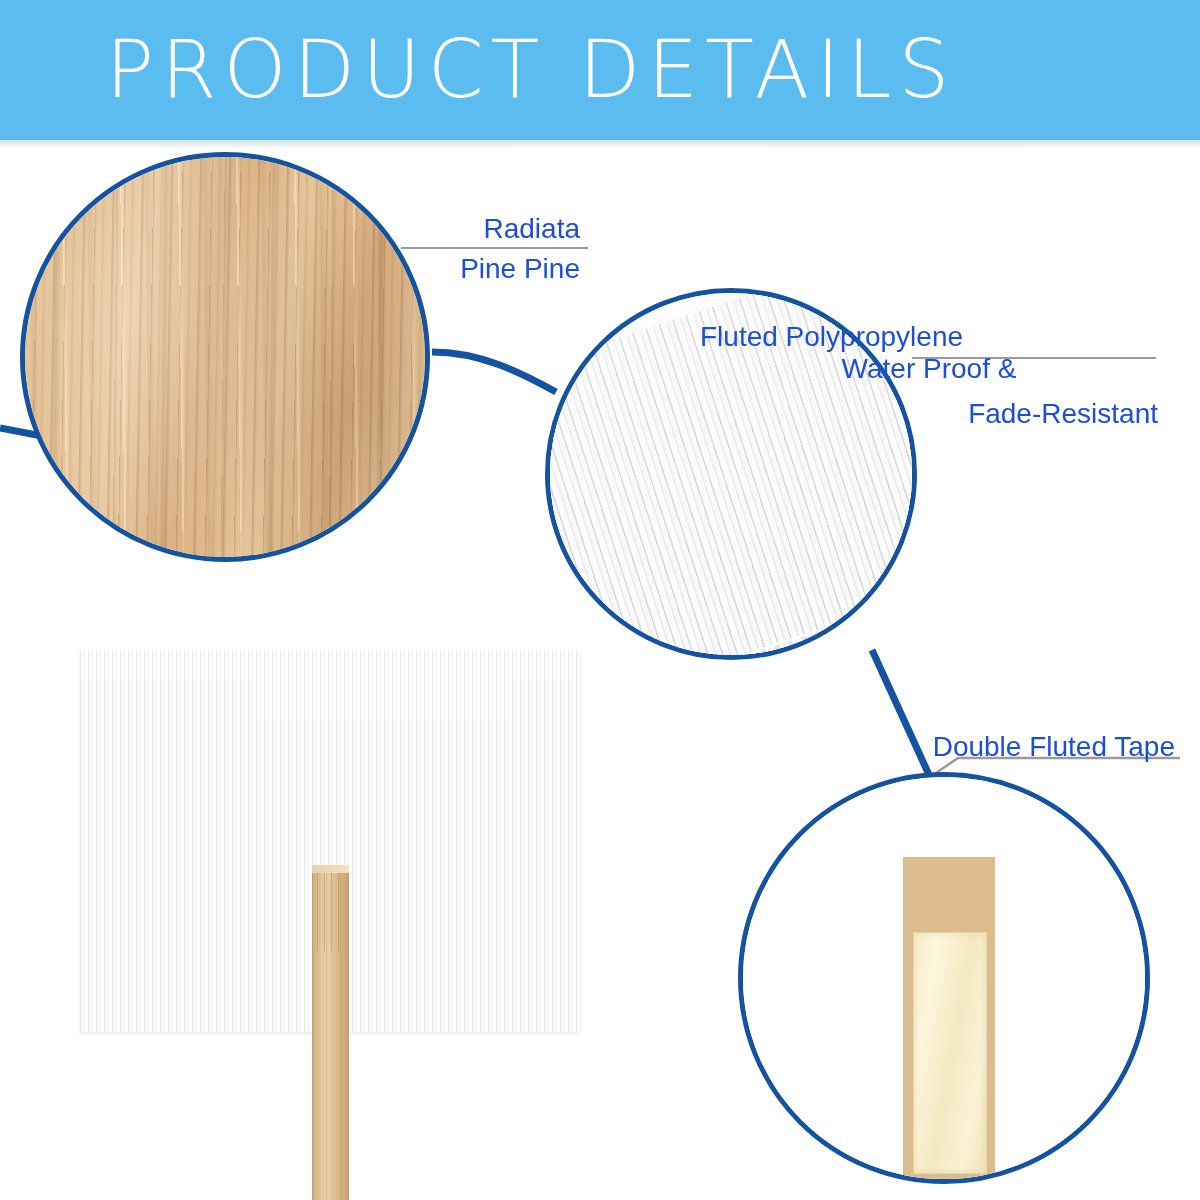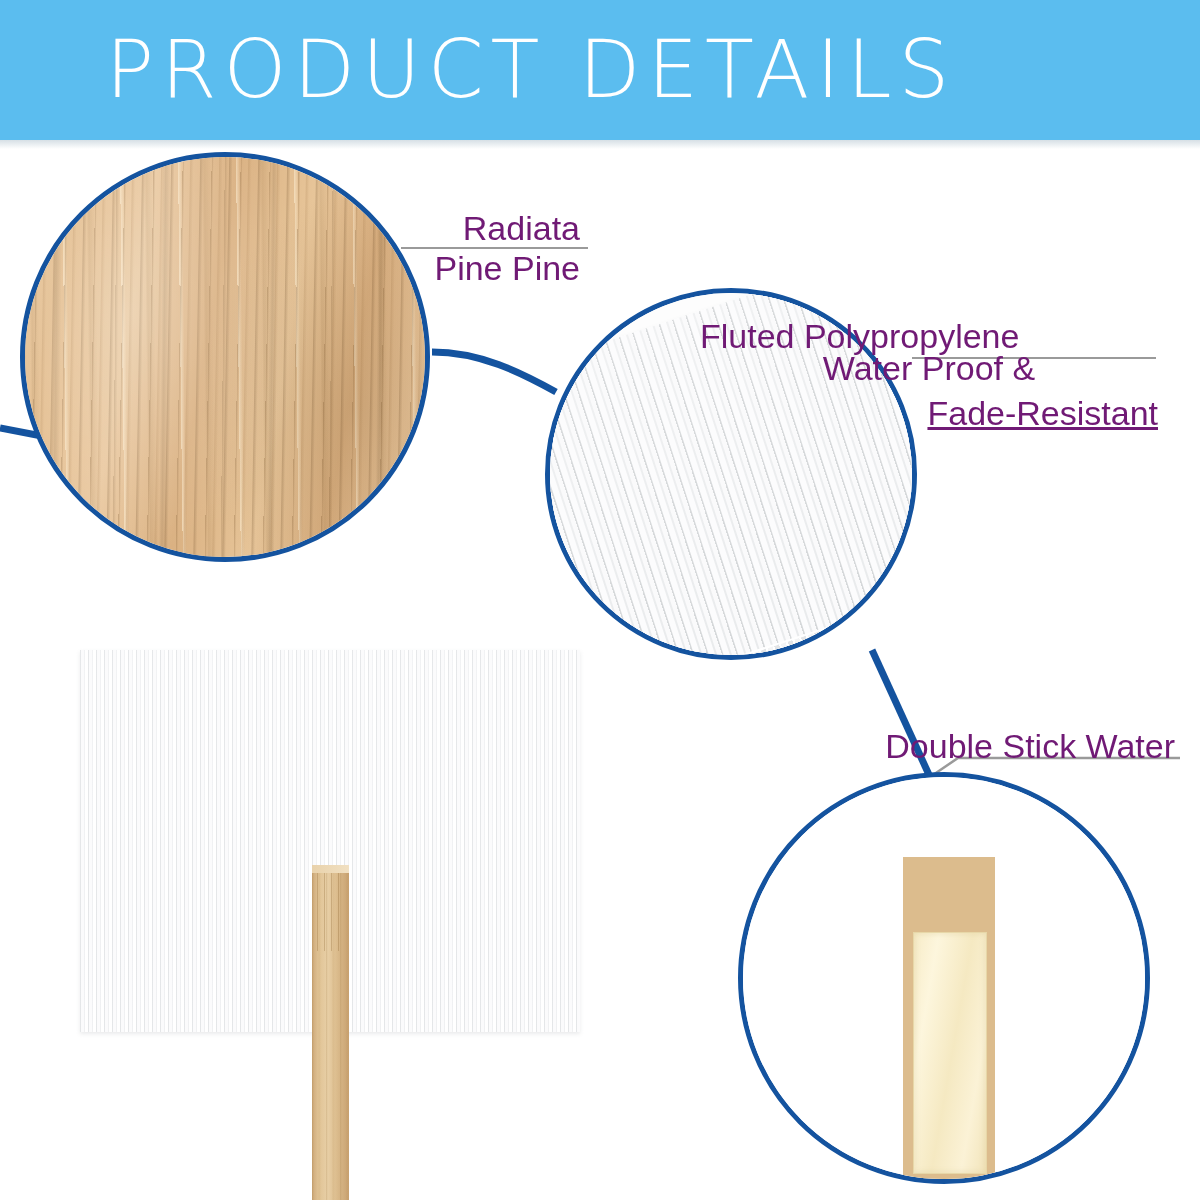--- a/index.html
+++ b/index.html
@@ -125,37 +125,37 @@
   .tape-strip{
     position:absolute;left:170px;top:155px;width:72px;height:240px;
     background:linear-gradient(100deg,#f7ecc8 0%,#fdf6dd 22%,#f5e9c2 52%,#fbf2d6 78%,#f2e4ba 100%);
     border:1px solid #e7d7a8;
     box-shadow:inset 0 0 6px rgba(215,195,140,.45);
   }
 
   
   .label{
     position:absolute;
-    color:#701a75;
-    font-size:34px;
+    color:#1d4ed8;
+    font-size:28px;
     line-height:33px;
     white-space:nowrap;
     font-family:"Liberation Sans", sans-serif;
   }
   .label-line{
     position:absolute;height:2px;
     background:#9a9a9a;
   }
   #lbl-wood-1{left:240px;top:212px;width:340px;text-align:right;}
   #lbl-wood-2{left:240px;top:252px;width:340px;text-align:right;}
   #line-wood{left:401px;top:247px;width:187px;}
 
   #lbl-plast-1{left:700px;top:320px;width:455px;text-align:left;}
   #lbl-plast-2{left:700px;top:352px;width:458px;text-align:center;}
-  #lbl-plast-3{left:700px;top:397px;width:458px;text-align:right;text-decoration:underline;}
+  #lbl-plast-3{left:700px;top:397px;width:458px;text-align:right;}
   #line-plast{left:912px;top:357px;width:244px;}
 
   #lbl-tape-1{left:700px;top:730px;width:475px;text-align:right;}
 
   
   .sign-board{
     position:absolute;left:80px;top:650px;width:500px;height:382px;
     background:
       repeating-linear-gradient(90deg,
         rgba(226,228,230,.85) 0px, rgba(226,228,230,.85) 1px,
@@ -224,20 +224,20 @@
   <div class="label-line" id="line-plast"></div>
   <div class="label" id="lbl-plast-2">Water Proof &amp;</div>
   <div class="label" id="lbl-plast-3">Fade-Resistant</div>
 
   <div class="bubble" id="bubble-tape">
     <div class="tape-stage">
       <div class="stake-zoom"></div>
       <div class="tape-strip"></div>
     </div>
   </div>
-  <div class="label" id="lbl-tape-1">Double Stick Water</div>
+  <div class="label" id="lbl-tape-1">Double Fluted Tape</div>
 
   <div class="sign-board"></div>
   <div class="sign-stake"></div>
   <div class="sign-stake-top"></div>
   <div class="sign-stake-notch"></div>
 
 </div>
 
 </body></html>

